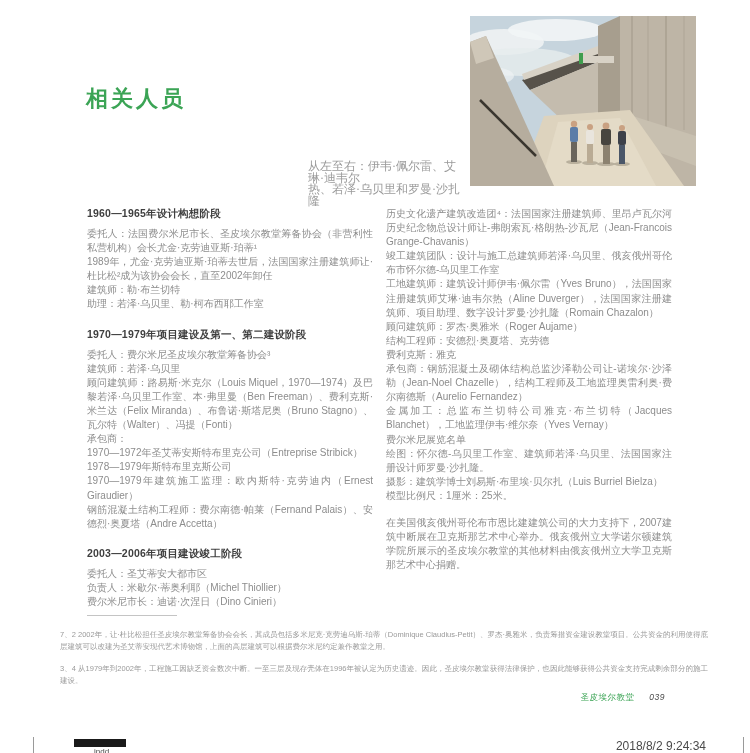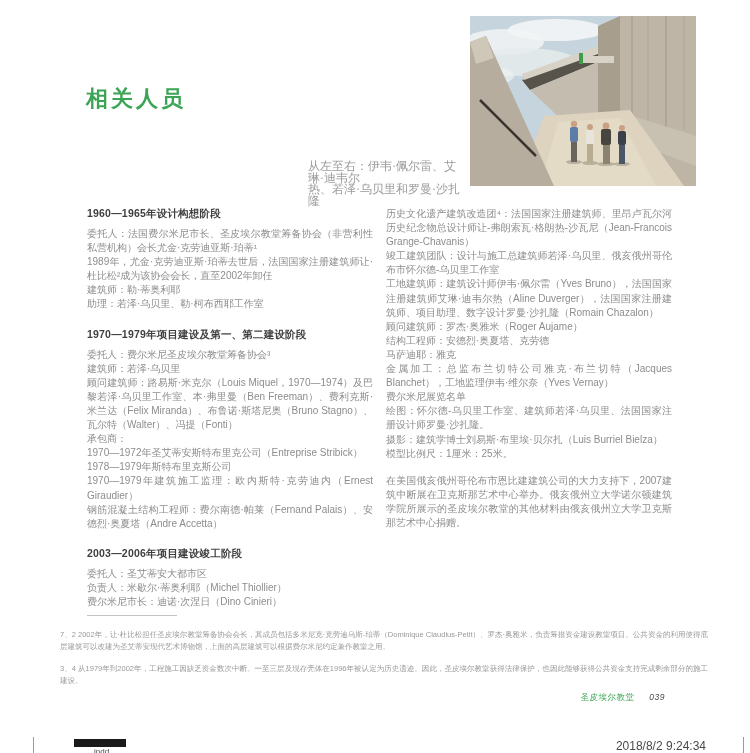--- a/index.html
+++ b/index.html
@@ -124,21 +124,21 @@
     <div>热、若泽·乌贝里和罗曼·沙扎隆</div>
   </div>
 
   <div class="columns">
 
     <div class="col">
       <div class="section">
         <div class="section-heading">1960—1965年设计构想阶段</div>
         <p class="body-p">委托人：法国费尔米尼市长、圣皮埃尔教堂筹备协会（非营利性私营机构）会长尤金·克劳迪亚斯·珀蒂¹</p>
         <p class="body-p">1989年，尤金·克劳迪亚斯·珀蒂去世后，法国国家注册建筑师让·杜比松²成为该协会会长，直至2002年卸任</p>
-        <p class="body-p">建筑师：勒·蒂奥利耶</p>
+        <p class="body-p">建筑师：勒·布兰切特</p>
         <p class="body-p">助理：若泽·乌贝里、勒·柯布西耶工作室</p>
       </div>
       <div class="section">
         <div class="section-heading">1970—1979年项目建设及第一、第二建设阶段</div>
         <p class="body-p">委托人：费尔米尼圣皮埃尔教堂筹备协会³</p>
         <p class="body-p">建筑师：若泽·乌贝里</p>
         <p class="body-p">顾问建筑师：路易斯·米克尔（Louis Miquel，1970—1974）及巴黎若泽·乌贝里工作室、本·弗里曼（Ben Freeman）、费利克斯·米兰达（Felix Miranda）、布鲁诺·斯塔尼奥（Bruno Stagno）、瓦尔特（Walter）、冯提（Fonti）</p>
         <p class="body-p">承包商：</p>
         <p class="body-p">1970—1972年圣艾蒂安斯特布里克公司（Entreprise Stribick）</p>
         <p class="body-p">1978—1979年斯特布里克斯公司</p>
@@ -152,21 +152,22 @@
         <p class="body-p">费尔米尼市长：迪诺·次涅日（Dino Cinieri）</p>
       </div>
     </div>
 
     <div class="col">
       <p class="body-p">历史文化遗产建筑改造团⁴：法国国家注册建筑师、里昂卢瓦尔河历史纪念物总设计师让-弗朗索瓦·格朗热-沙瓦尼（Jean-Francois Grange-Chavanis）</p>
       <p class="body-p">竣工建筑团队：设计与施工总建筑师若泽·乌贝里、俄亥俄州哥伦布市怀尔德-乌贝里工作室</p>
       <p class="body-p">工地建筑师：建筑设计师伊韦·佩尔雷（Yves Bruno），法国国家注册建筑师艾琳·迪韦尔热（Aline Duverger），法国国家注册建筑师、项目助理、数字设计罗曼·沙扎隆（Romain Chazalon）</p>
       <p class="body-p">顾问建筑师：罗杰·奥雅米（Roger Aujame）</p>
       <p class="body-p">结构工程师：安德烈·奥夏塔、克劳德</p>
-      <p class="body-p">马萨迪耶：雅克</p>
+      <p class="body-p">费利克斯：雅克</p>
+      <p class="body-p">承包商：钢筋混凝土及砌体结构总监沙泽勒公司让-诺埃尔·沙泽勒（Jean-Noel Chazelle），结构工程师及工地监理奥雷利奥·费尔南德斯（Aurelio Fernandez）</p>
       <p class="body-p">金属加工：总监布兰切特公司雅克·布兰切特（Jacques Blanchet），工地监理伊韦·维尔奈（Yves Vernay）</p>
       <p class="body-p">费尔米尼展览名单</p>
       <p class="body-p">绘图：怀尔德-乌贝里工作室、建筑师若泽·乌贝里、法国国家注册设计师罗曼·沙扎隆。</p>
       <p class="body-p">摄影：建筑学博士刘易斯·布里埃·贝尔扎（Luis Burriel Bielza）</p>
       <p class="body-p">模型比例尺：1厘米：25米。</p>
       <p class="body-p right-closing">在美国俄亥俄州哥伦布市恩比建建筑公司的大力支持下，2007建筑中断展在卫克斯那艺术中心举办。俄亥俄州立大学诺尔顿建筑学院所展示的圣皮埃尔教堂的其他材料由俄亥俄州立大学卫克斯那艺术中心捐赠。</p>
     </div>
 
   </div>
 

